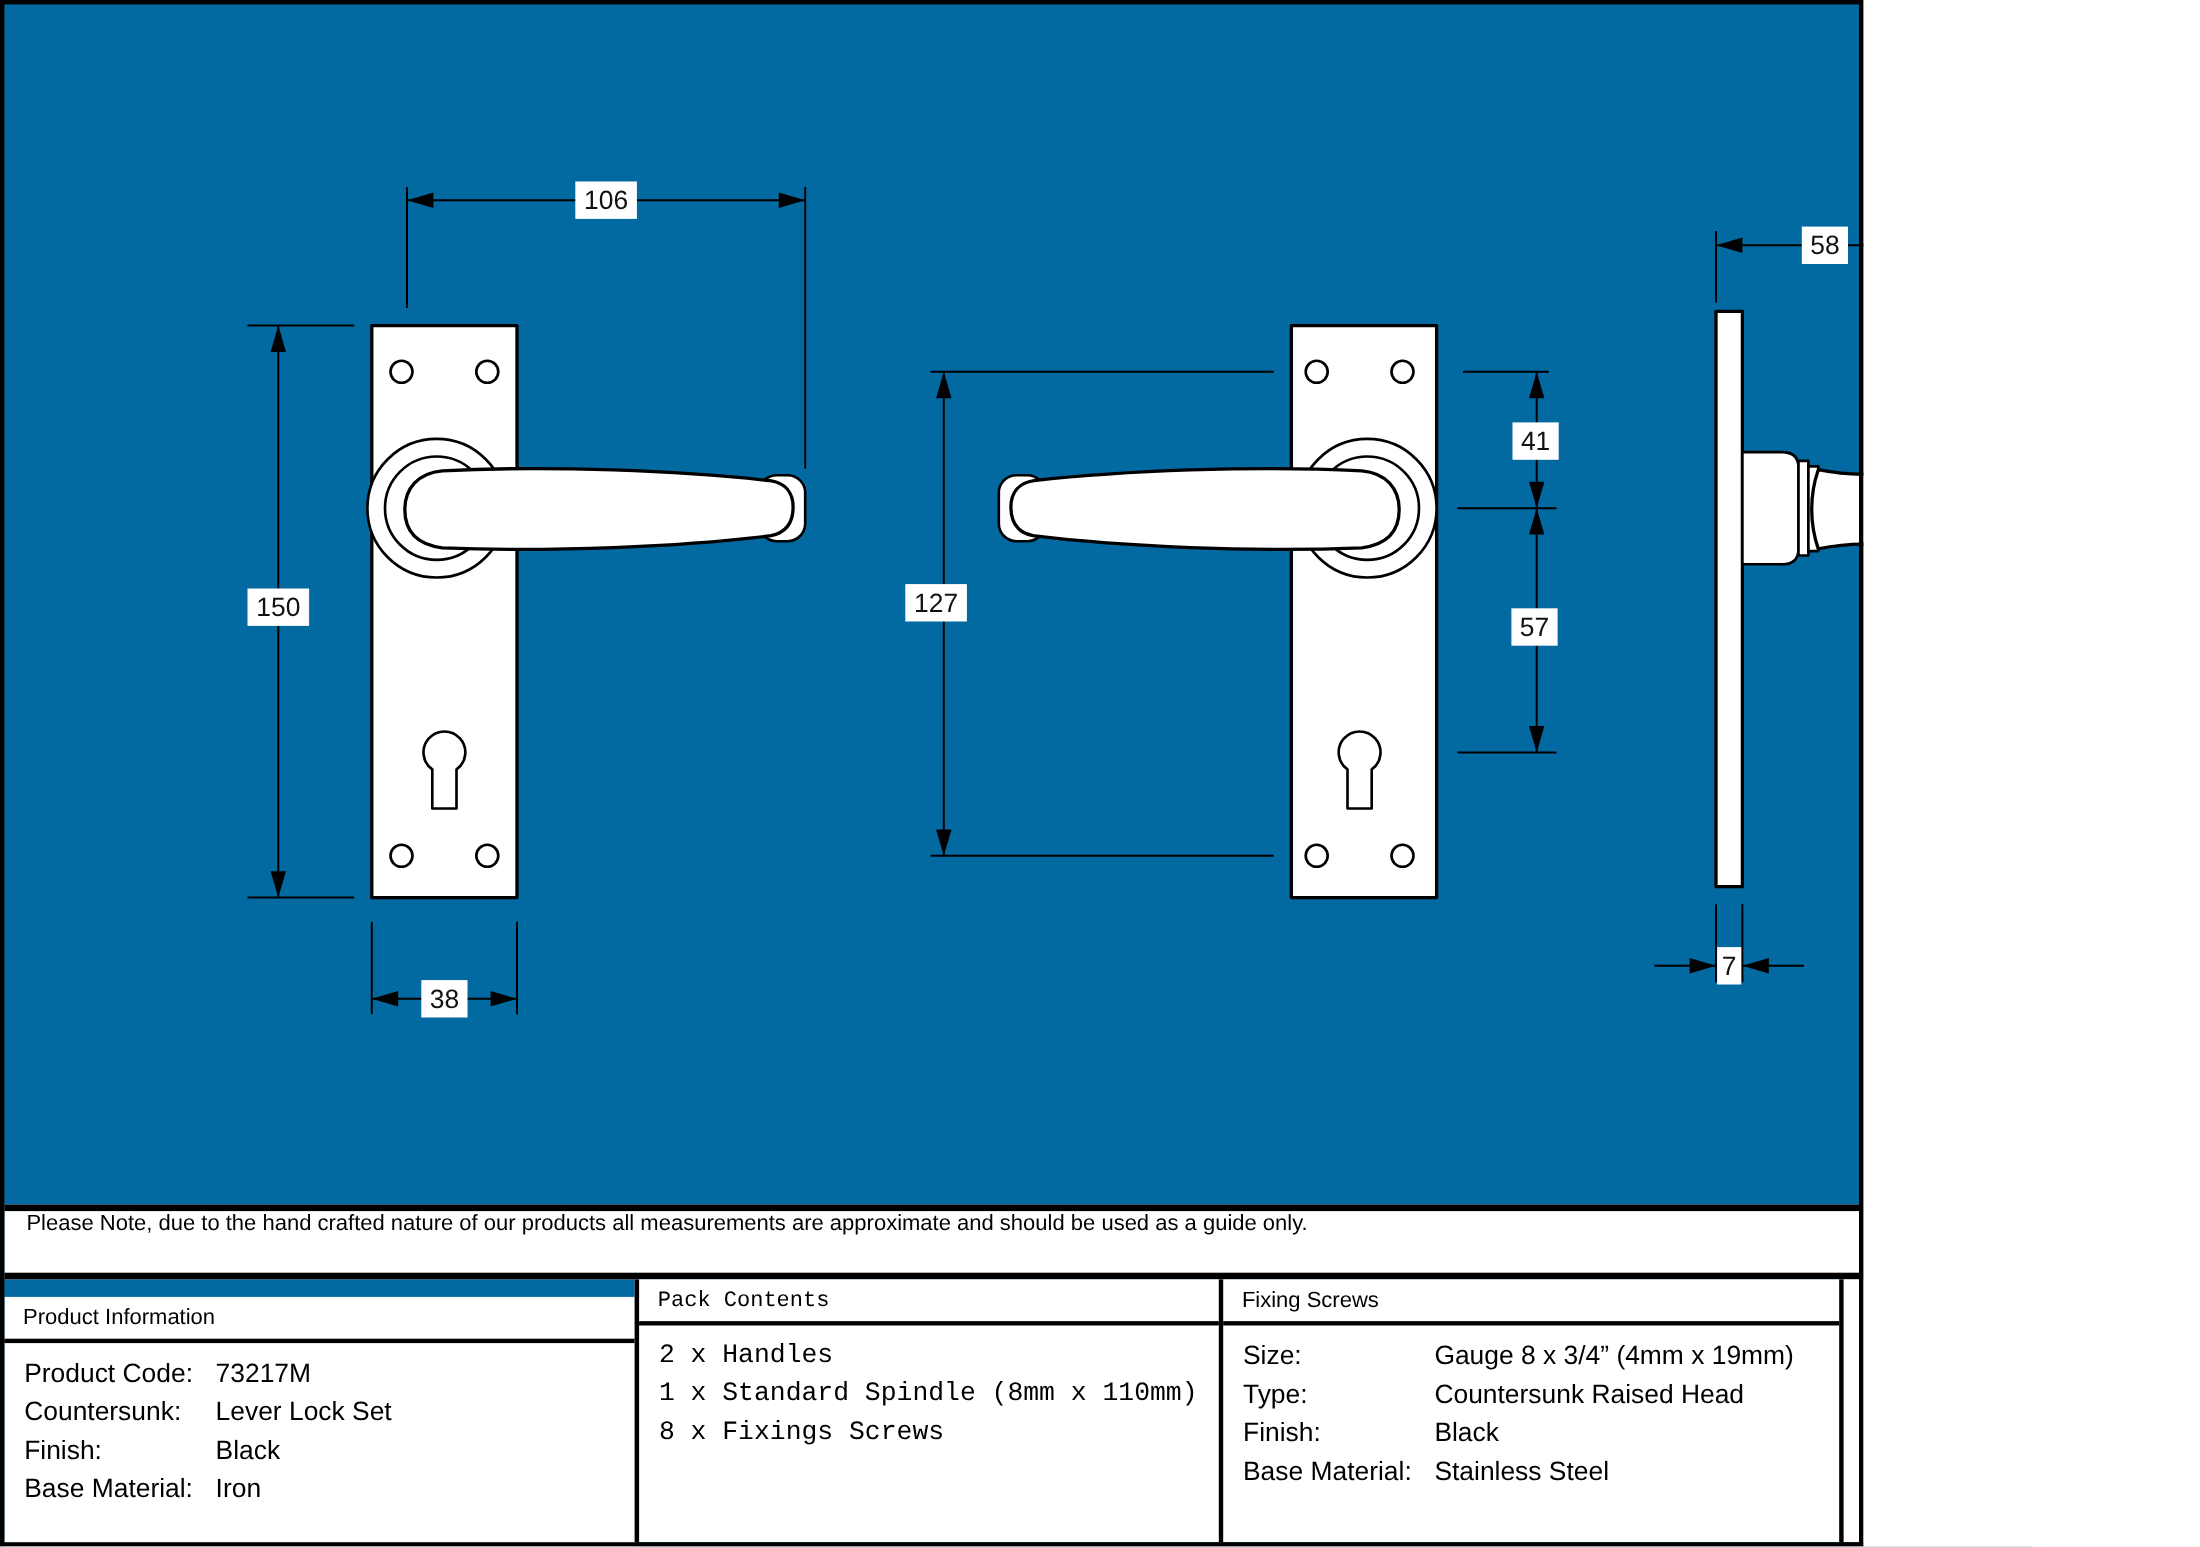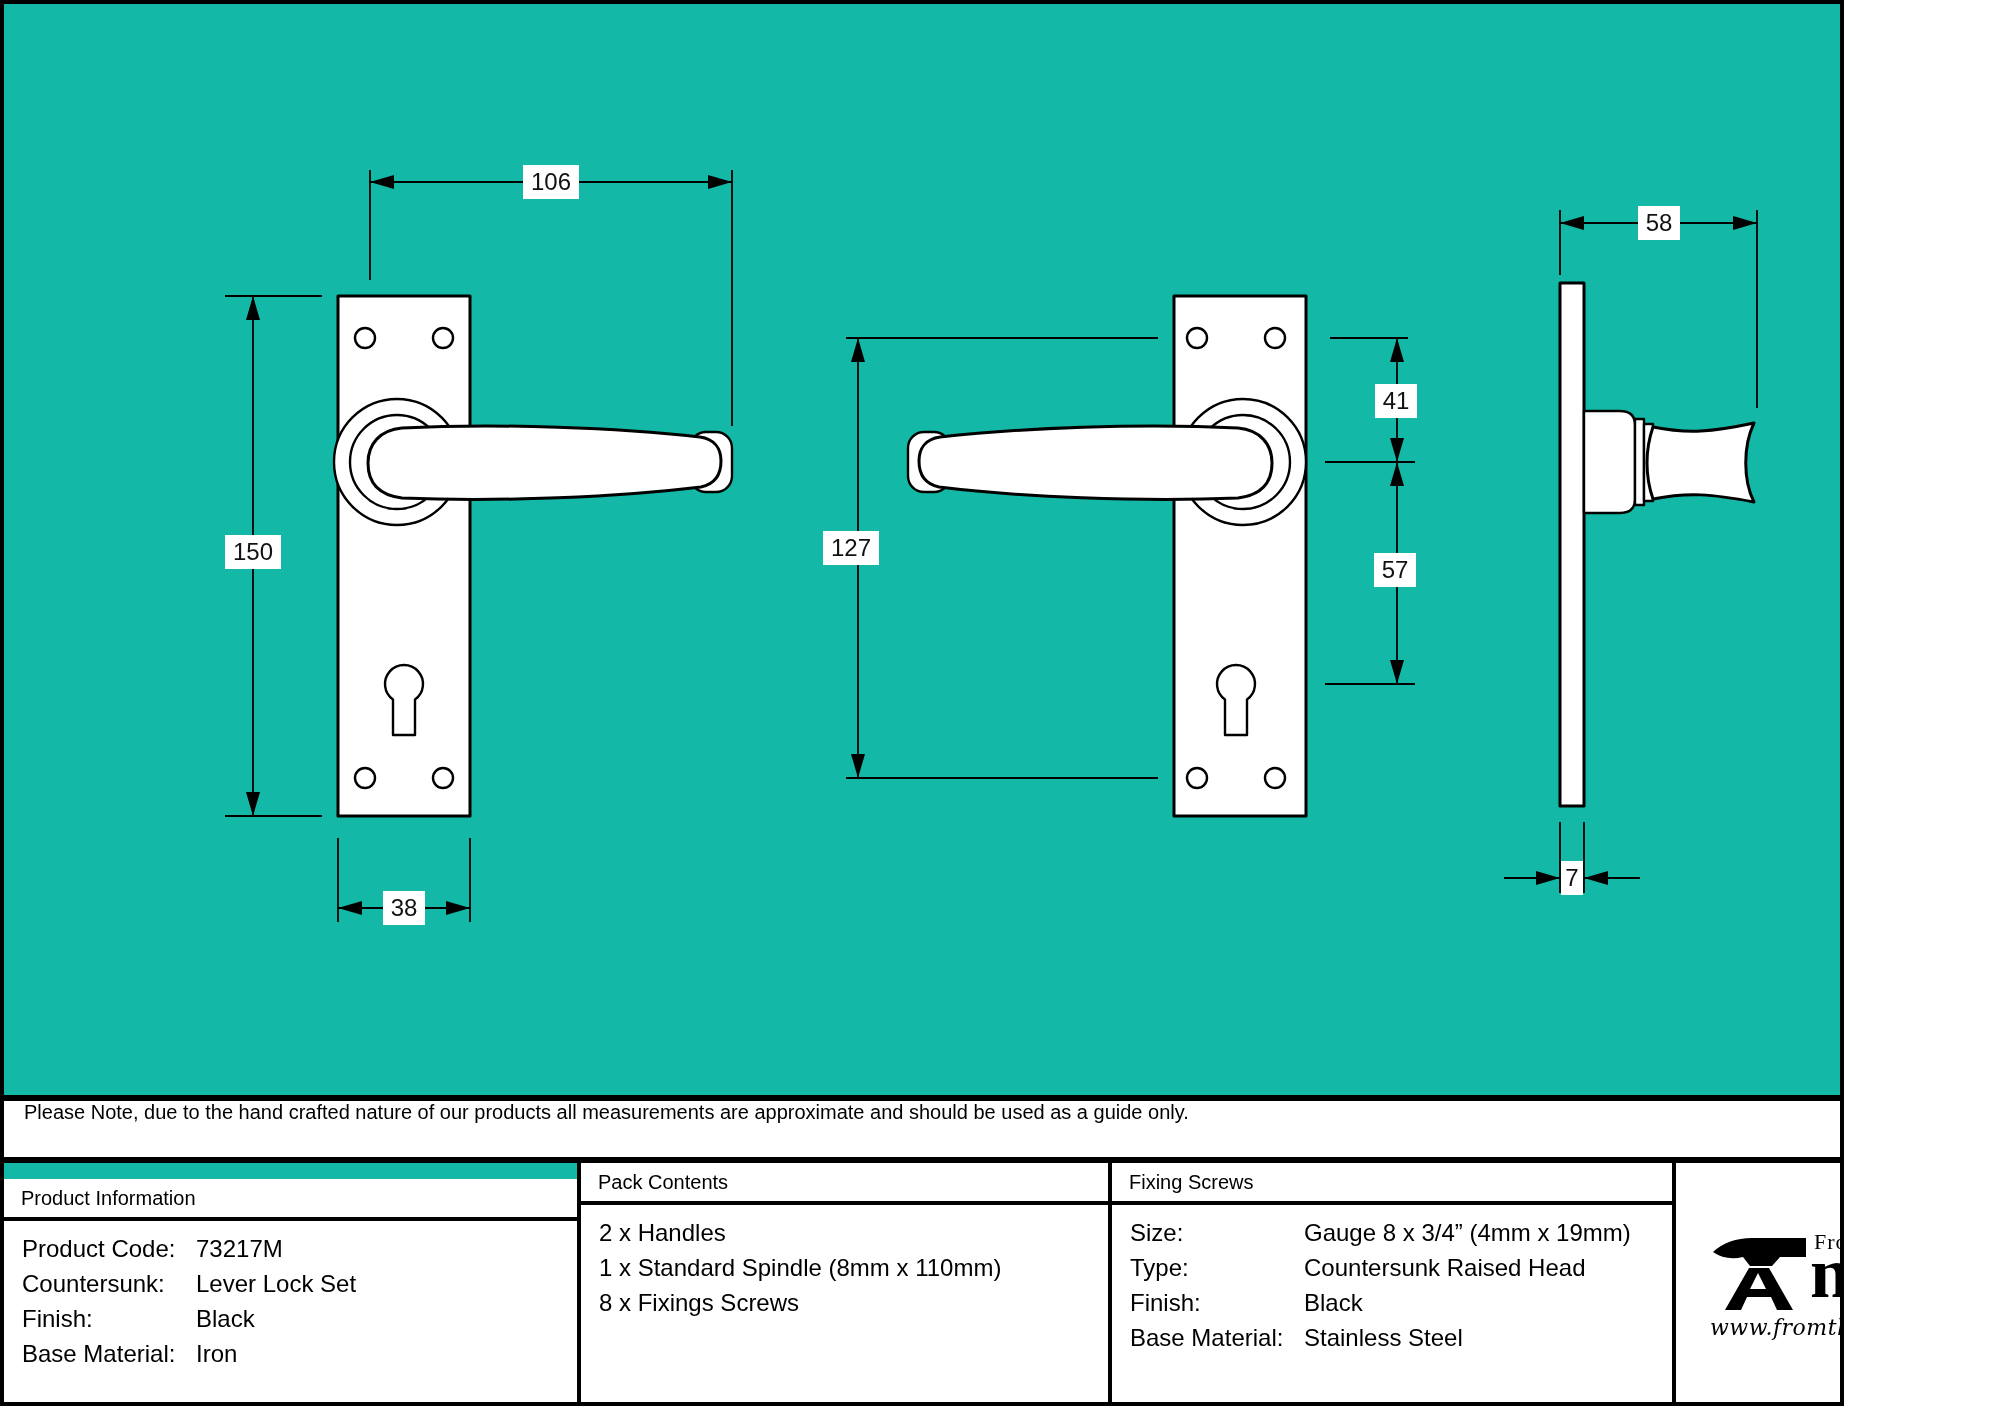--- a/index.html
+++ b/index.html
@@ -1,17 +1,17 @@
 <!DOCTYPE html>
 <html><head>
 <meta charset="utf-8">
 <style>
   html,body{margin:0;padding:0;background:#ffffff;}
   body{font-family:"Liberation Sans",sans-serif;color:#000;}
-  .page{position:relative;width:1844px;height:1406px;background:#14b8a6;overflow:hidden;}
+  .page{position:relative;width:1694px;height:1406px;background:#0369a1;overflow:hidden;}
   .frame{position:absolute;inset:0;border:4px solid #000;pointer-events:none;z-index:50;}
   svg.drawing{position:absolute;left:0;top:0;}
   svg.drawing .obj{fill:#fff;stroke:#000;stroke-width:3;stroke-linejoin:round;}
   svg.drawing .obj-thin{fill:#fff;stroke:#000;stroke-width:2.4;stroke-linejoin:round;}
   svg.drawing .dim{stroke:#000;stroke-width:1.8;fill:none;}
   svg.drawing .arrow{fill:#000;stroke:none;}
   svg.drawing .dimtxt{font-family:"Liberation Sans",sans-serif;font-size:24px;fill:#111;text-anchor:middle;}
   svg.drawing .mask{fill:#fff;stroke:none;}
 
   .note-bar{position:absolute;left:4px;right:4px;top:1095px;height:68px;box-sizing:border-box;
@@ -184,21 +184,21 @@
           <span class="k">Finish:</span>
           <span class="v">Black</span>
         </div>
         <div class="kv">
           <span class="k">Base Material:</span>
           <span class="v">Iron</span>
         </div>
       </div>
     </div>
 
-    <div class="col col-b" style="left:573px;width:535px;">
+    <div class="col col-b" style="left:573px;width:535px;font-family:Liberation Mono, monospace;">
       <div class="col-header">Pack Contents</div>
       <div class="col-body">
         <div class="pack-item">2 x Handles</div>
         <div class="pack-item">1 x Standard Spindle (8mm x 110mm)</div>
         <div class="pack-item">8 x Fixings Screws</div>
       </div>
     </div>
 
     <div class="col col-b" style="left:1104px;width:564px;">
       <div class="col-header">Fixing Screws</div>

